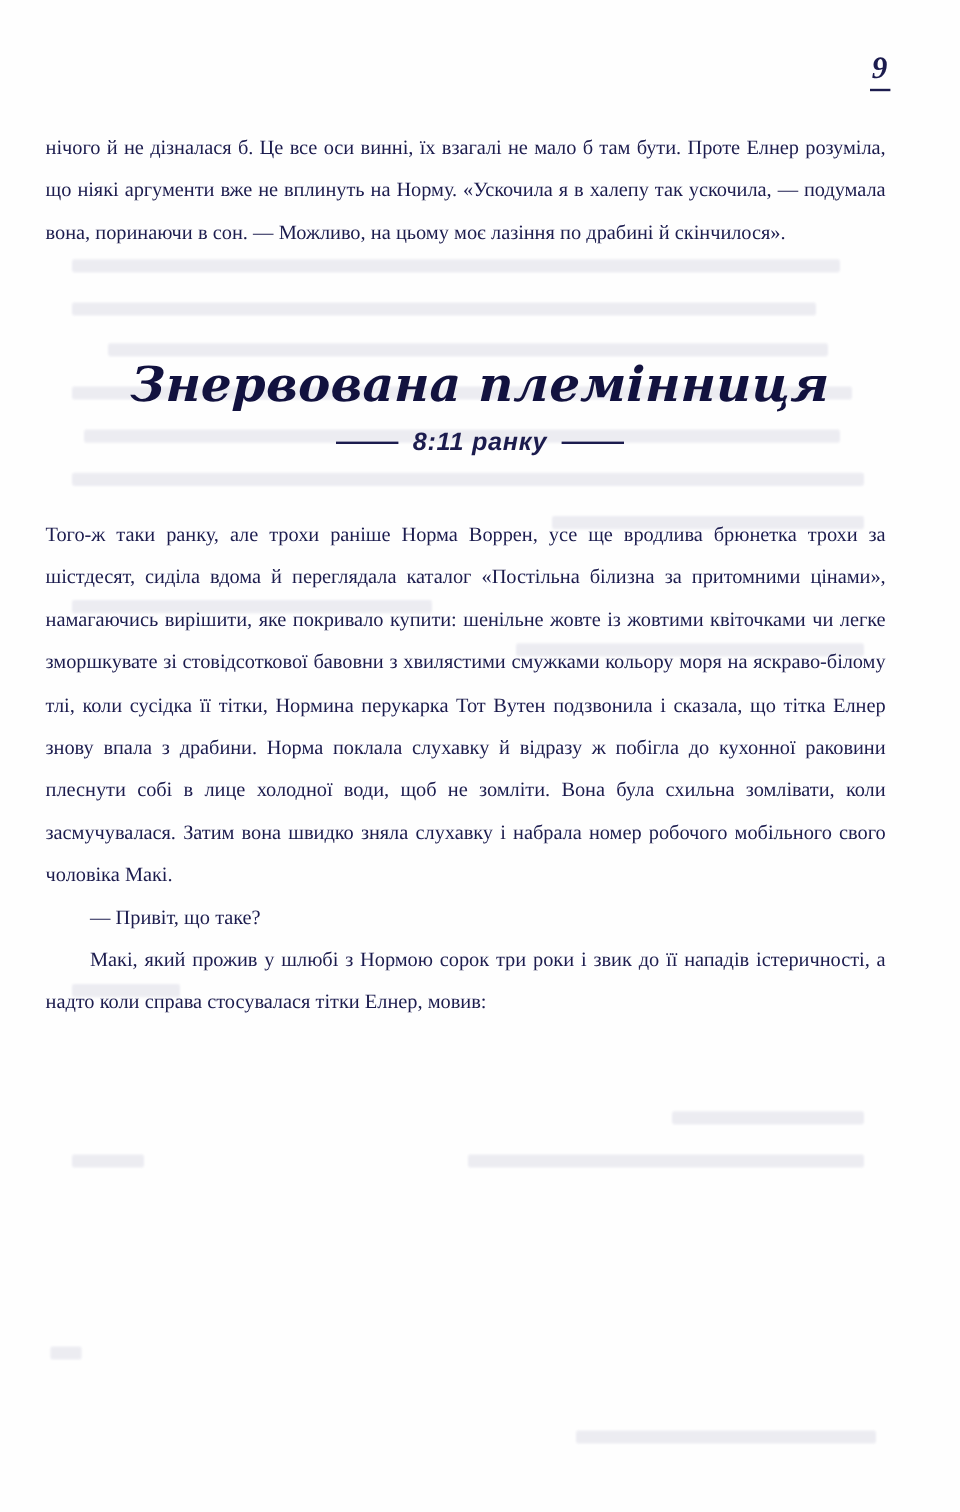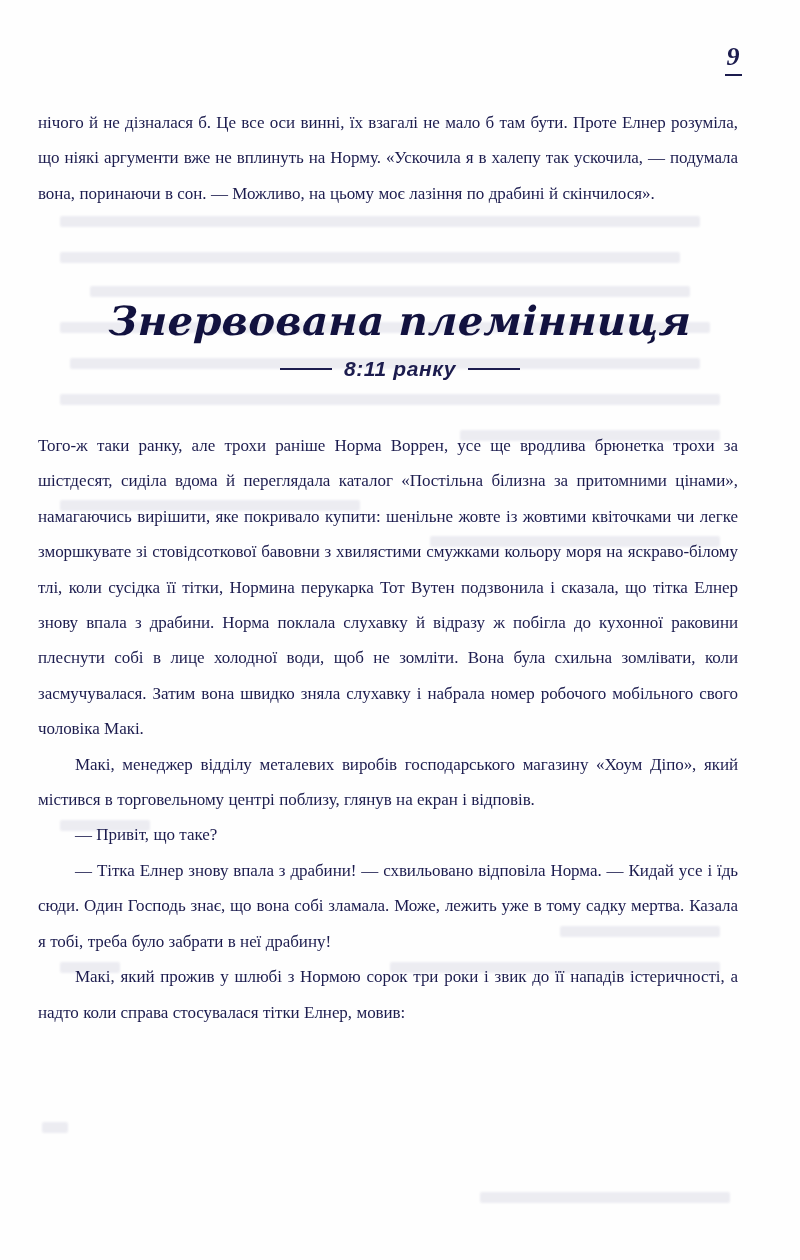--- a/index.html
+++ b/index.html
@@ -191,20 +191,18 @@
       <h1 class="chapter-title">Знервована племінниця</h1>
       <div class="chapter-subtitle-row">
         <span class="sub-rule"></span>
         <span class="chapter-subtitle">8:11 ранку</span>
         <span class="sub-rule"></span>
       </div>
     </div>
 
     <div class="body-block-2">
       <p class="para">Того-ж таки ранку, але трохи раніше Норма Воррен, усе ще вродлива брюнетка трохи за шістдесят, сиділа вдома й переглядала каталог «Постільна білизна за притомними цінами», намагаючись вирішити, яке покривало купити: шенільне жовте із жовтими квіточками чи легке зморшкувате зі стовідсоткової бавовни з хвилястими смужками кольору моря на яскраво-білому тлі, коли сусідка її тітки, Нормина перукарка Тот Вутен подзвонила і сказала, що тітка Елнер знову впала з драбини. Норма поклала слухавку й відразу ж побігла до кухонної раковини плеснути собі в лице холодної води, щоб не зомліти. Вона була схильна зомлівати, коли засмучувалася. Затим вона швидко зняла слухавку і набрала номер робочого мобільного свого чоловіка Макі.</p>
-      <p class="para indent">Макі, менеджер відділу металевих виробів господарського магазину «Хоум Діпо», який містився в торговельному центрі поблизу, глянув на екран і відповів.</p>
       <p class="para indent">— Привіт, що таке?</p>
-      <p class="para indent">— Тітка Елнер знову впала з драбини! — схвильовано відповіла Норма. — Кидай усе і їдь сюди. Один Господь знає, що вона собі зламала. Може, лежить уже в тому садку мертва. Казала я тобі, треба було забрати в неї драбину!</p>
       <p class="para indent">Макі, який прожив у шлюбі з Нормою сорок три роки і звик до її нападів істеричності, а надто коли справа стосувалася тітки Елнер, мовив:</p>
     </div>
 
   </div>
 </div>
 
 </body></html>

